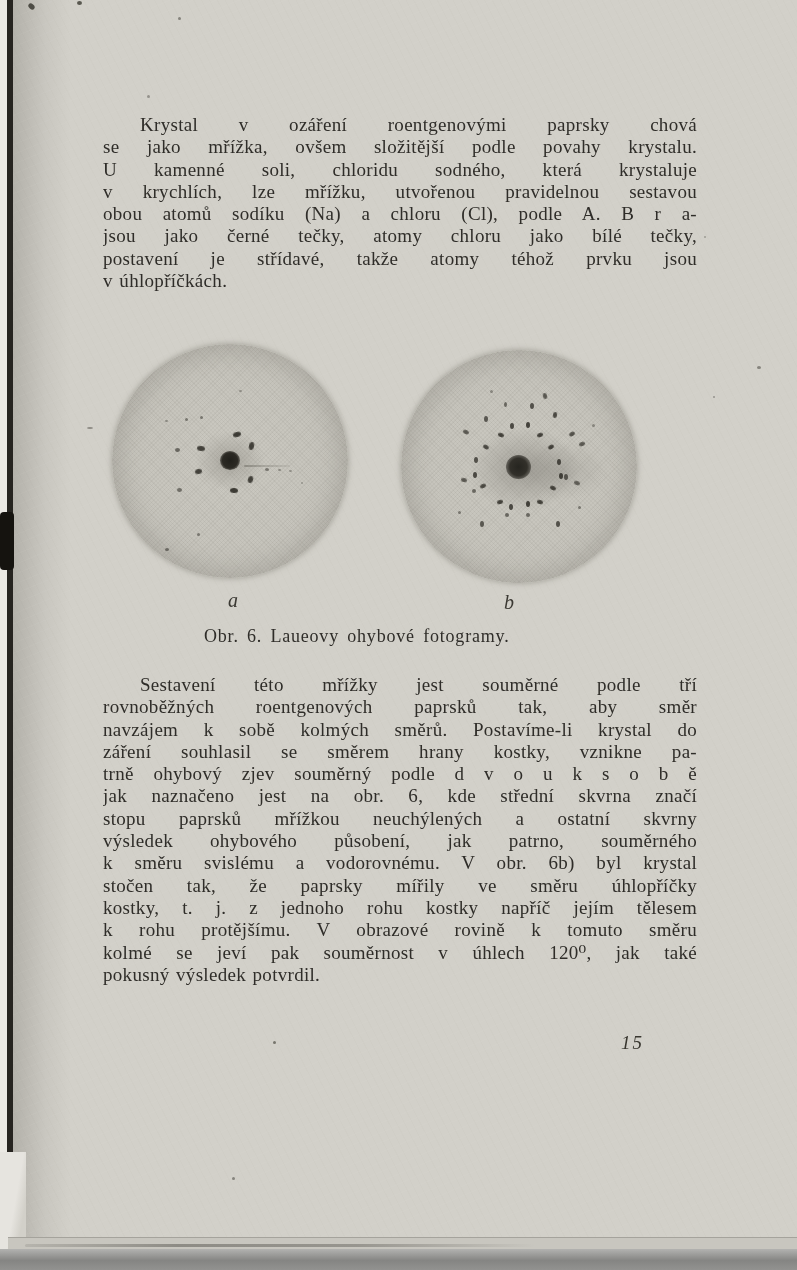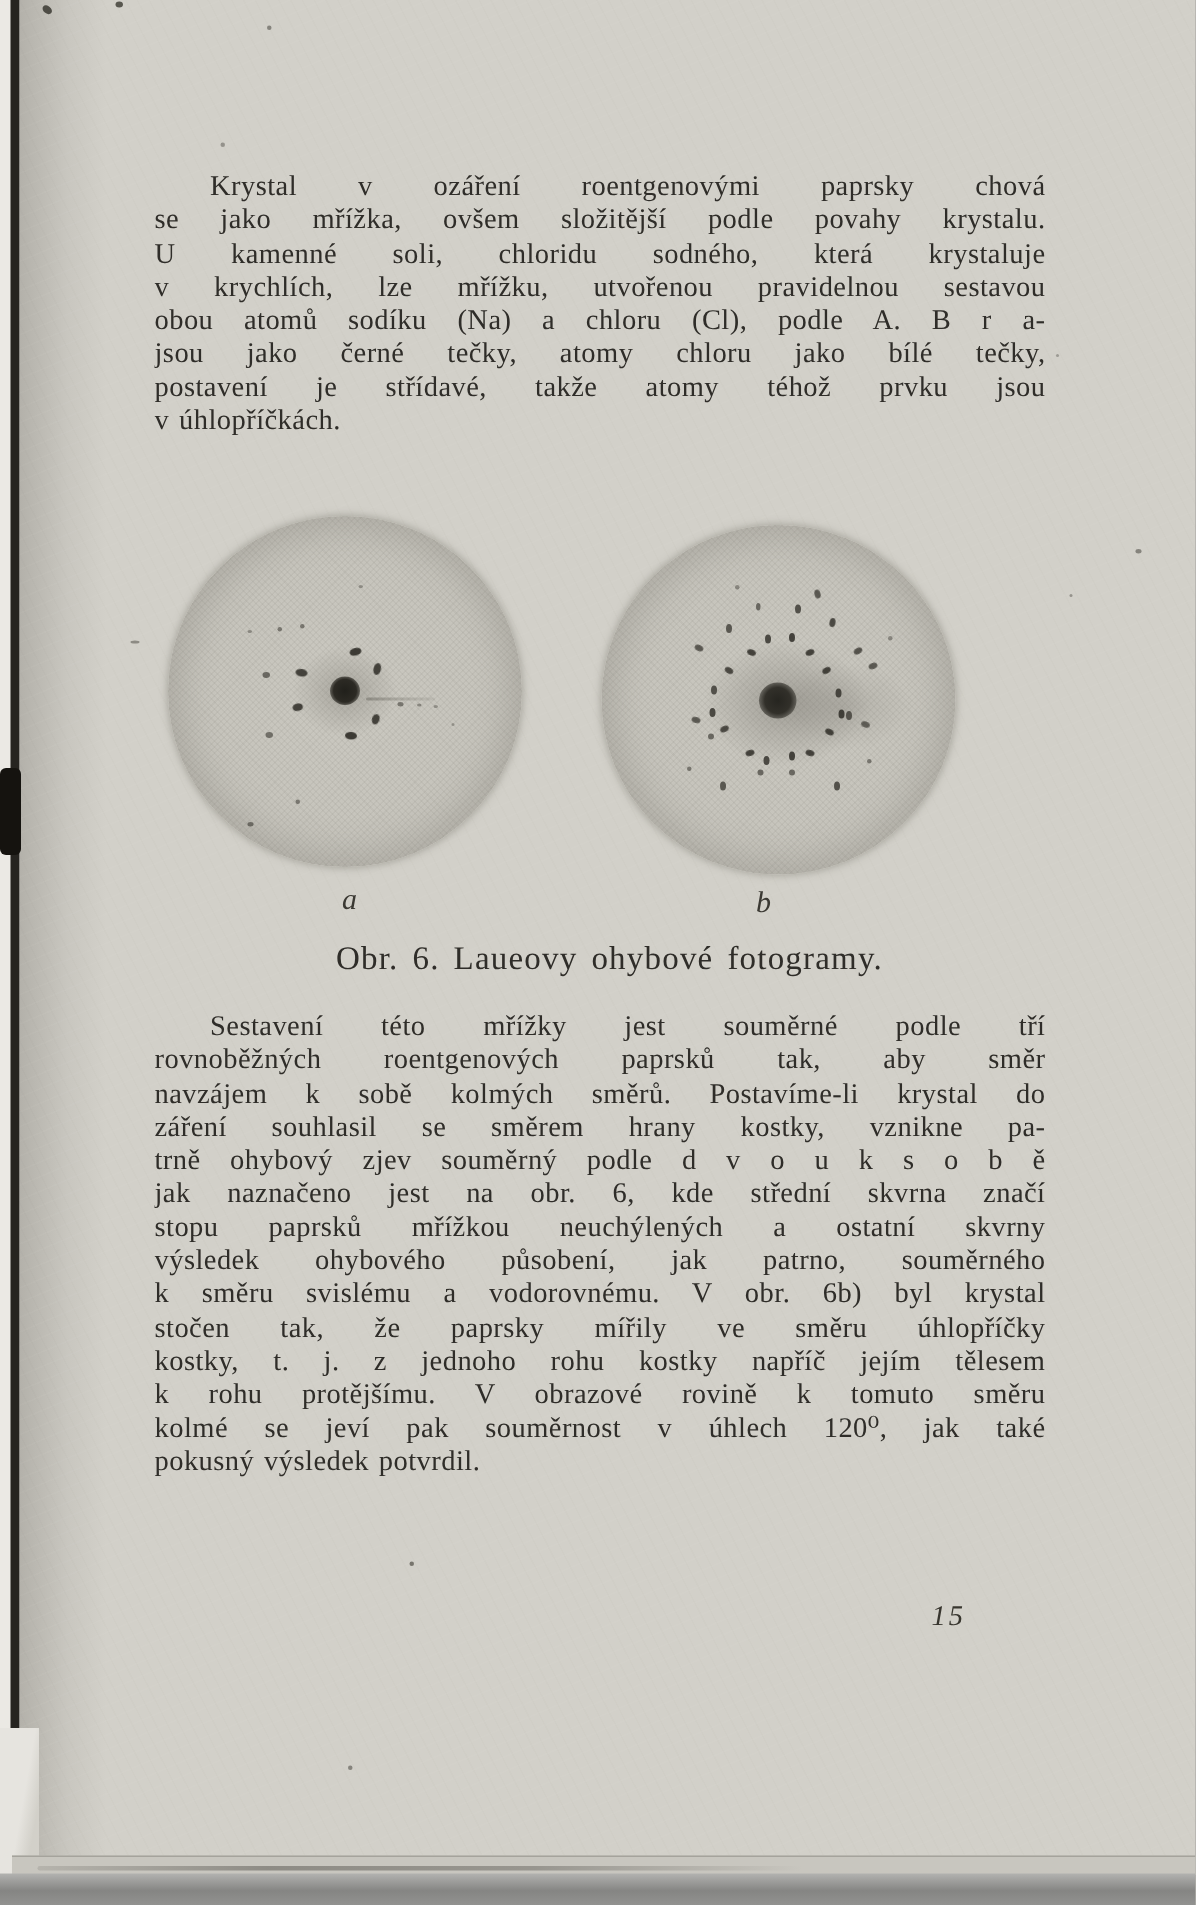--- a/index.html
+++ b/index.html
@@ -50,24 +50,24 @@
     background:radial-gradient(circle,#21201b 0%,#2c2a24 55%,rgba(44,42,36,.45) 78%,rgba(44,42,36,0) 100%);}
   .blob-b{left:105px;top:105px;width:25px;height:24px;
     background:radial-gradient(circle,#262520 0%,#32302a 50%,rgba(50,48,42,.5) 75%,rgba(50,48,42,0) 100%);}
   .streak-a{position:absolute;left:132px;top:121px;width:46px;height:2px;border-radius:1px;
     background:linear-gradient(to right,rgba(70,68,60,.35),rgba(70,68,60,.08));}
   .spot{position:absolute;background:#2e2c26;border-radius:50%;filter:blur(.4px);}
   
   .flabel{position:absolute;font-style:italic;font-size:20px;color:#3b3933;}
   .flabel-a{left:228px;top:589px;}
   .flabel-b{left:504px;top:591px;}
-  .caption{position:absolute;left:224px;top:626px;font-size:22px;color:#2f2d29;
+  .caption{position:absolute;left:204px;top:626px;font-size:18px;color:#2f2d29;
     letter-spacing:.8px;word-spacing:3px;}
   
-  .page-number{position:absolute;left:621px;top:1067px;font-size:19px;font-style:italic;
+  .page-number{position:absolute;left:621px;top:1032px;font-size:19px;font-style:italic;
     color:#38362f;letter-spacing:2px;}
   
   .corner-stack{position:absolute;left:0;top:1152px;width:26px;height:98px;
     background:linear-gradient(100deg,#e6e4df 55%,#d2d0c9 80%);}
   .page-edge{position:absolute;left:8px;top:1237px;width:789px;height:12px;background:#c8c6bf;
     border-top:1px solid #a5a39c;}
   .edge-smudge{position:absolute;left:25px;top:1244px;width:510px;height:3px;border-radius:2px;opacity:.65;
     background:linear-gradient(to right,rgba(60,58,52,.2),#6e6c66 30%,#7d7b75 65%,rgba(125,123,117,0));}
   .bottom-strip{position:absolute;left:0;top:1249px;width:797px;height:21px;
     background:linear-gradient(#b2b2b0,#858583 55%,#929290);}

